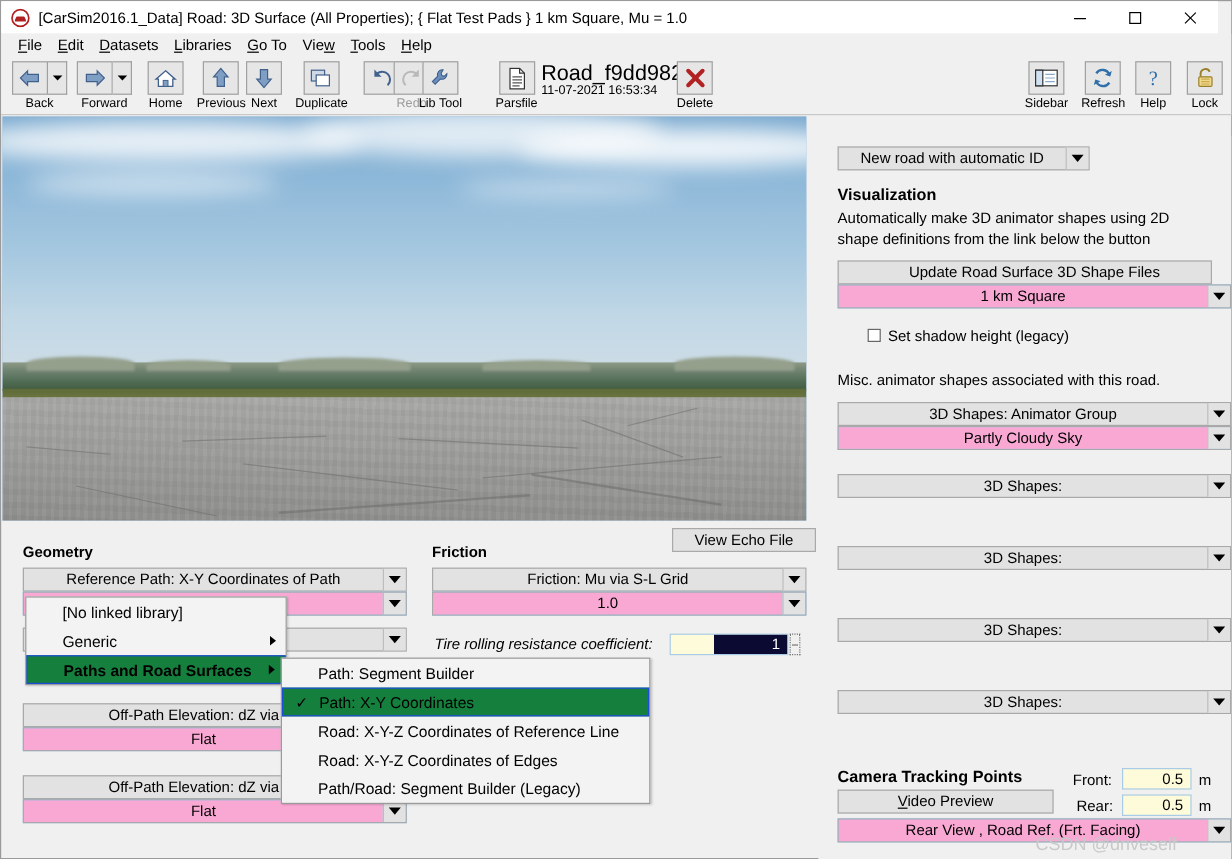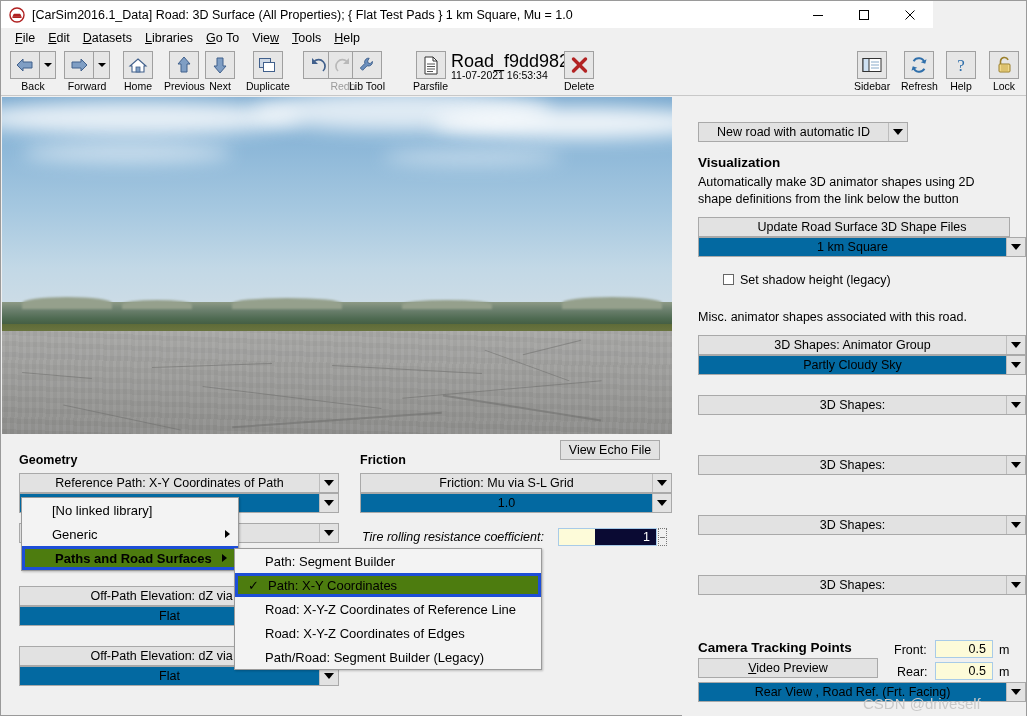--- a/index.html
+++ b/index.html
@@ -7,21 +7,21 @@
     width:1027px;height:716px;overflow:hidden;
     background:#f0f0f0;
     font-family:"Liberation Sans", sans-serif;
     font-size:12px;color:#000;
     -webkit-font-smoothing:none;
   }
   .app{position:relative;width:1027px;height:716px;background:#f0f0f0;
        border:1px solid #9a9a9a;box-sizing:border-box;}
 
   
-  .titlebar{position:absolute;left:0;top:0;width:932px;height:27px;background:#ffffff;
+  .titlebar{position:absolute;left:0;top:0;width:1014px;height:27px;background:#ffffff;
             display:flex;align-items:center;}
   .title-icon{width:16px;height:16px;margin-left:8px;margin-right:7px;flex:none;position:relative;}
   .title-icon svg{display:block;}
   .title-text{font-size:12.5px;color:#000;white-space:nowrap;}
   .win-btns{margin-left:auto;display:flex;height:27px;}
   .win-btn{width:46px;height:27px;display:flex;align-items:center;justify-content:center;}
   .win-btn svg{display:block;}
 
   
   .menubar{position:absolute;left:0;top:27px;width:1025px;height:19px;background:#f0f0f0;
@@ -69,21 +69,21 @@
 
   
   .sect-title{font-size:13px;font-weight:bold;}
   .combo{position:absolute;display:flex;box-sizing:border-box;
          border:1px solid #a9a9a9;background:#e2e2e2;height:20px;}
   .combo .cb-face{flex:1;display:flex;align-items:center;justify-content:center;
          font-size:12.5px;overflow:hidden;white-space:nowrap;}
   .combo .cb-arrow{width:18px;border-left:1px solid #bdbdbd;background:#e2e2e2;
          display:flex;align-items:center;justify-content:center;}
   .combo.blue{background:#8fc9f9;border:1px solid #a9a9a9;}
-  .combo.blue .cb-face{background:#0369a1;}
+  .combo.blue .cb-face{background:#f9a8d4;}
   .dncaret{width:0;height:0;border-left:5px solid transparent;border-right:5px solid transparent;
          border-top:6px solid #000;}
   .btn{position:absolute;box-sizing:border-box;border:1px solid #a9a9a9;background:#e2e2e2;
        display:flex;align-items:center;justify-content:center;font-size:12.5px;height:20px;}
   .btn u{text-decoration:underline;}
   .plain{position:absolute;font-size:12.5px;}
 
   
   .bottompanel{position:absolute;left:1px;top:433px;width:678px;height:281px;background:#f0f0f0;}
 
@@ -99,21 +99,21 @@
   .spin{position:absolute;width:9px;height:18px;border:1px dotted #777;box-sizing:border-box;
         background:#f0f0f0;}
   .spin:after{content:"";position:absolute;left:1px;top:8px;width:5px;height:1px;background:#777;}
 
   
   .popup{position:absolute;background:#f3f3f3;border:1px solid #9a9a9a;box-sizing:border-box;
          box-shadow:1px 1px 2px rgba(0,0,0,.22);z-index:40;}
   .popup .mi{height:24px;display:flex;align-items:center;font-size:13px;
          padding-left:30px;padding-right:10px;white-space:nowrap;position:relative;
          box-sizing:border-box;}
-  .popup .mi.sel{background:#4d7c0f;border:3px solid #1d4ed8;box-sizing:border-box;}
+  .popup .mi.sel{background:#15803d;border:1px solid #1d4ed8;box-sizing:border-box;}
   .popup .mi.bold{font-weight:bold;}
   .popup .mi .sub{position:absolute;right:8px;width:0;height:0;
          border-top:4px solid transparent;border-bottom:4px solid transparent;border-left:5px solid #000;}
   .popup .mi .tick{position:absolute;left:10px;font-size:13px;}
 
   .watermark{position:absolute;font-size:15px;color:#c9c9c9;white-space:nowrap;}
 </style>
 </head>
 <body>
 
@@ -441,21 +441,21 @@
     </div>
     <div class="combo blue" style="left:17px;top:232px;width:320px;">
       <span class="cb-face">Flat</span>
       <span class="cb-arrow">
           <span class="dncaret"></span>
         </span>
     </div>
 
     <div class="plain sect-title" style="left:358px;top:19px;">Friction</div>
 
-    <div class="btn" style="left:558px;top:6px;width:100px;">
+    <div class="btn" style="left:558px;top:6px;width:120px;">
       <span>View Echo File</span>
     </div>
 
     <div class="combo" style="left:358px;top:39px;width:312px;">
       <span class="cb-face">Friction: Mu via S-L Grid</span>
       <span class="cb-arrow">
           <span class="dncaret"></span>
         </span>
     </div>
     <div class="combo blue" style="left:358px;top:59px;width:312px;">

